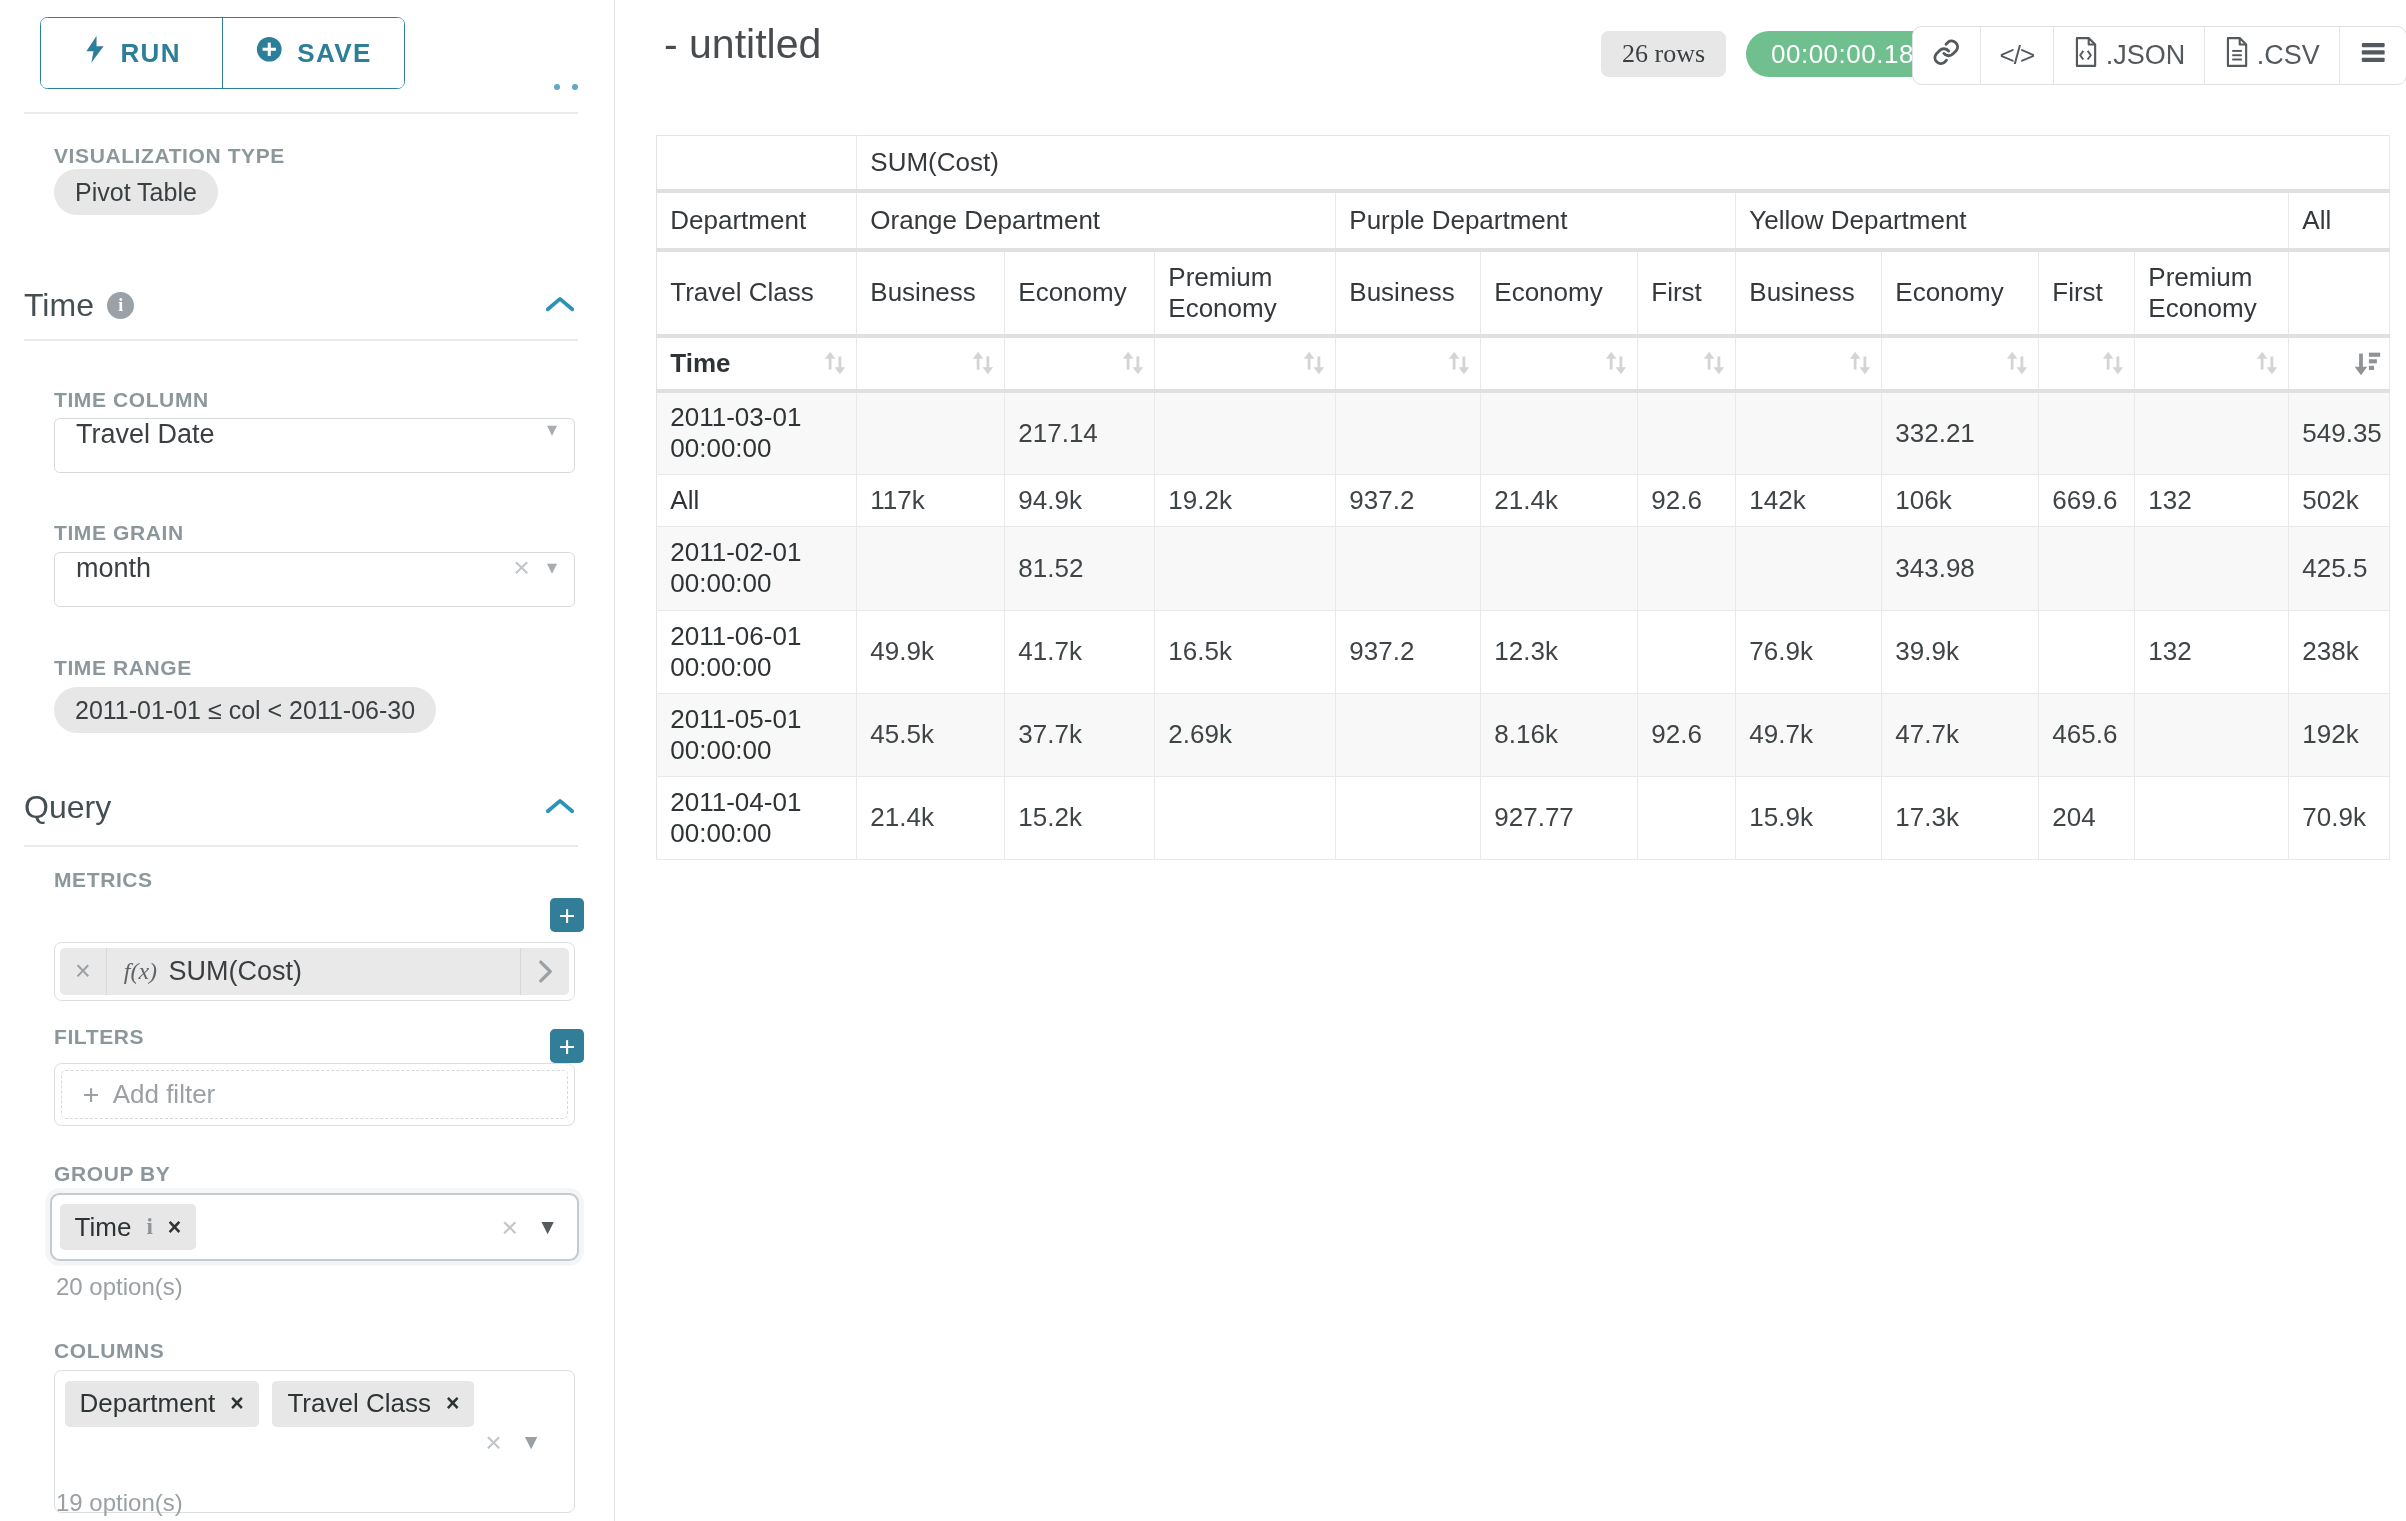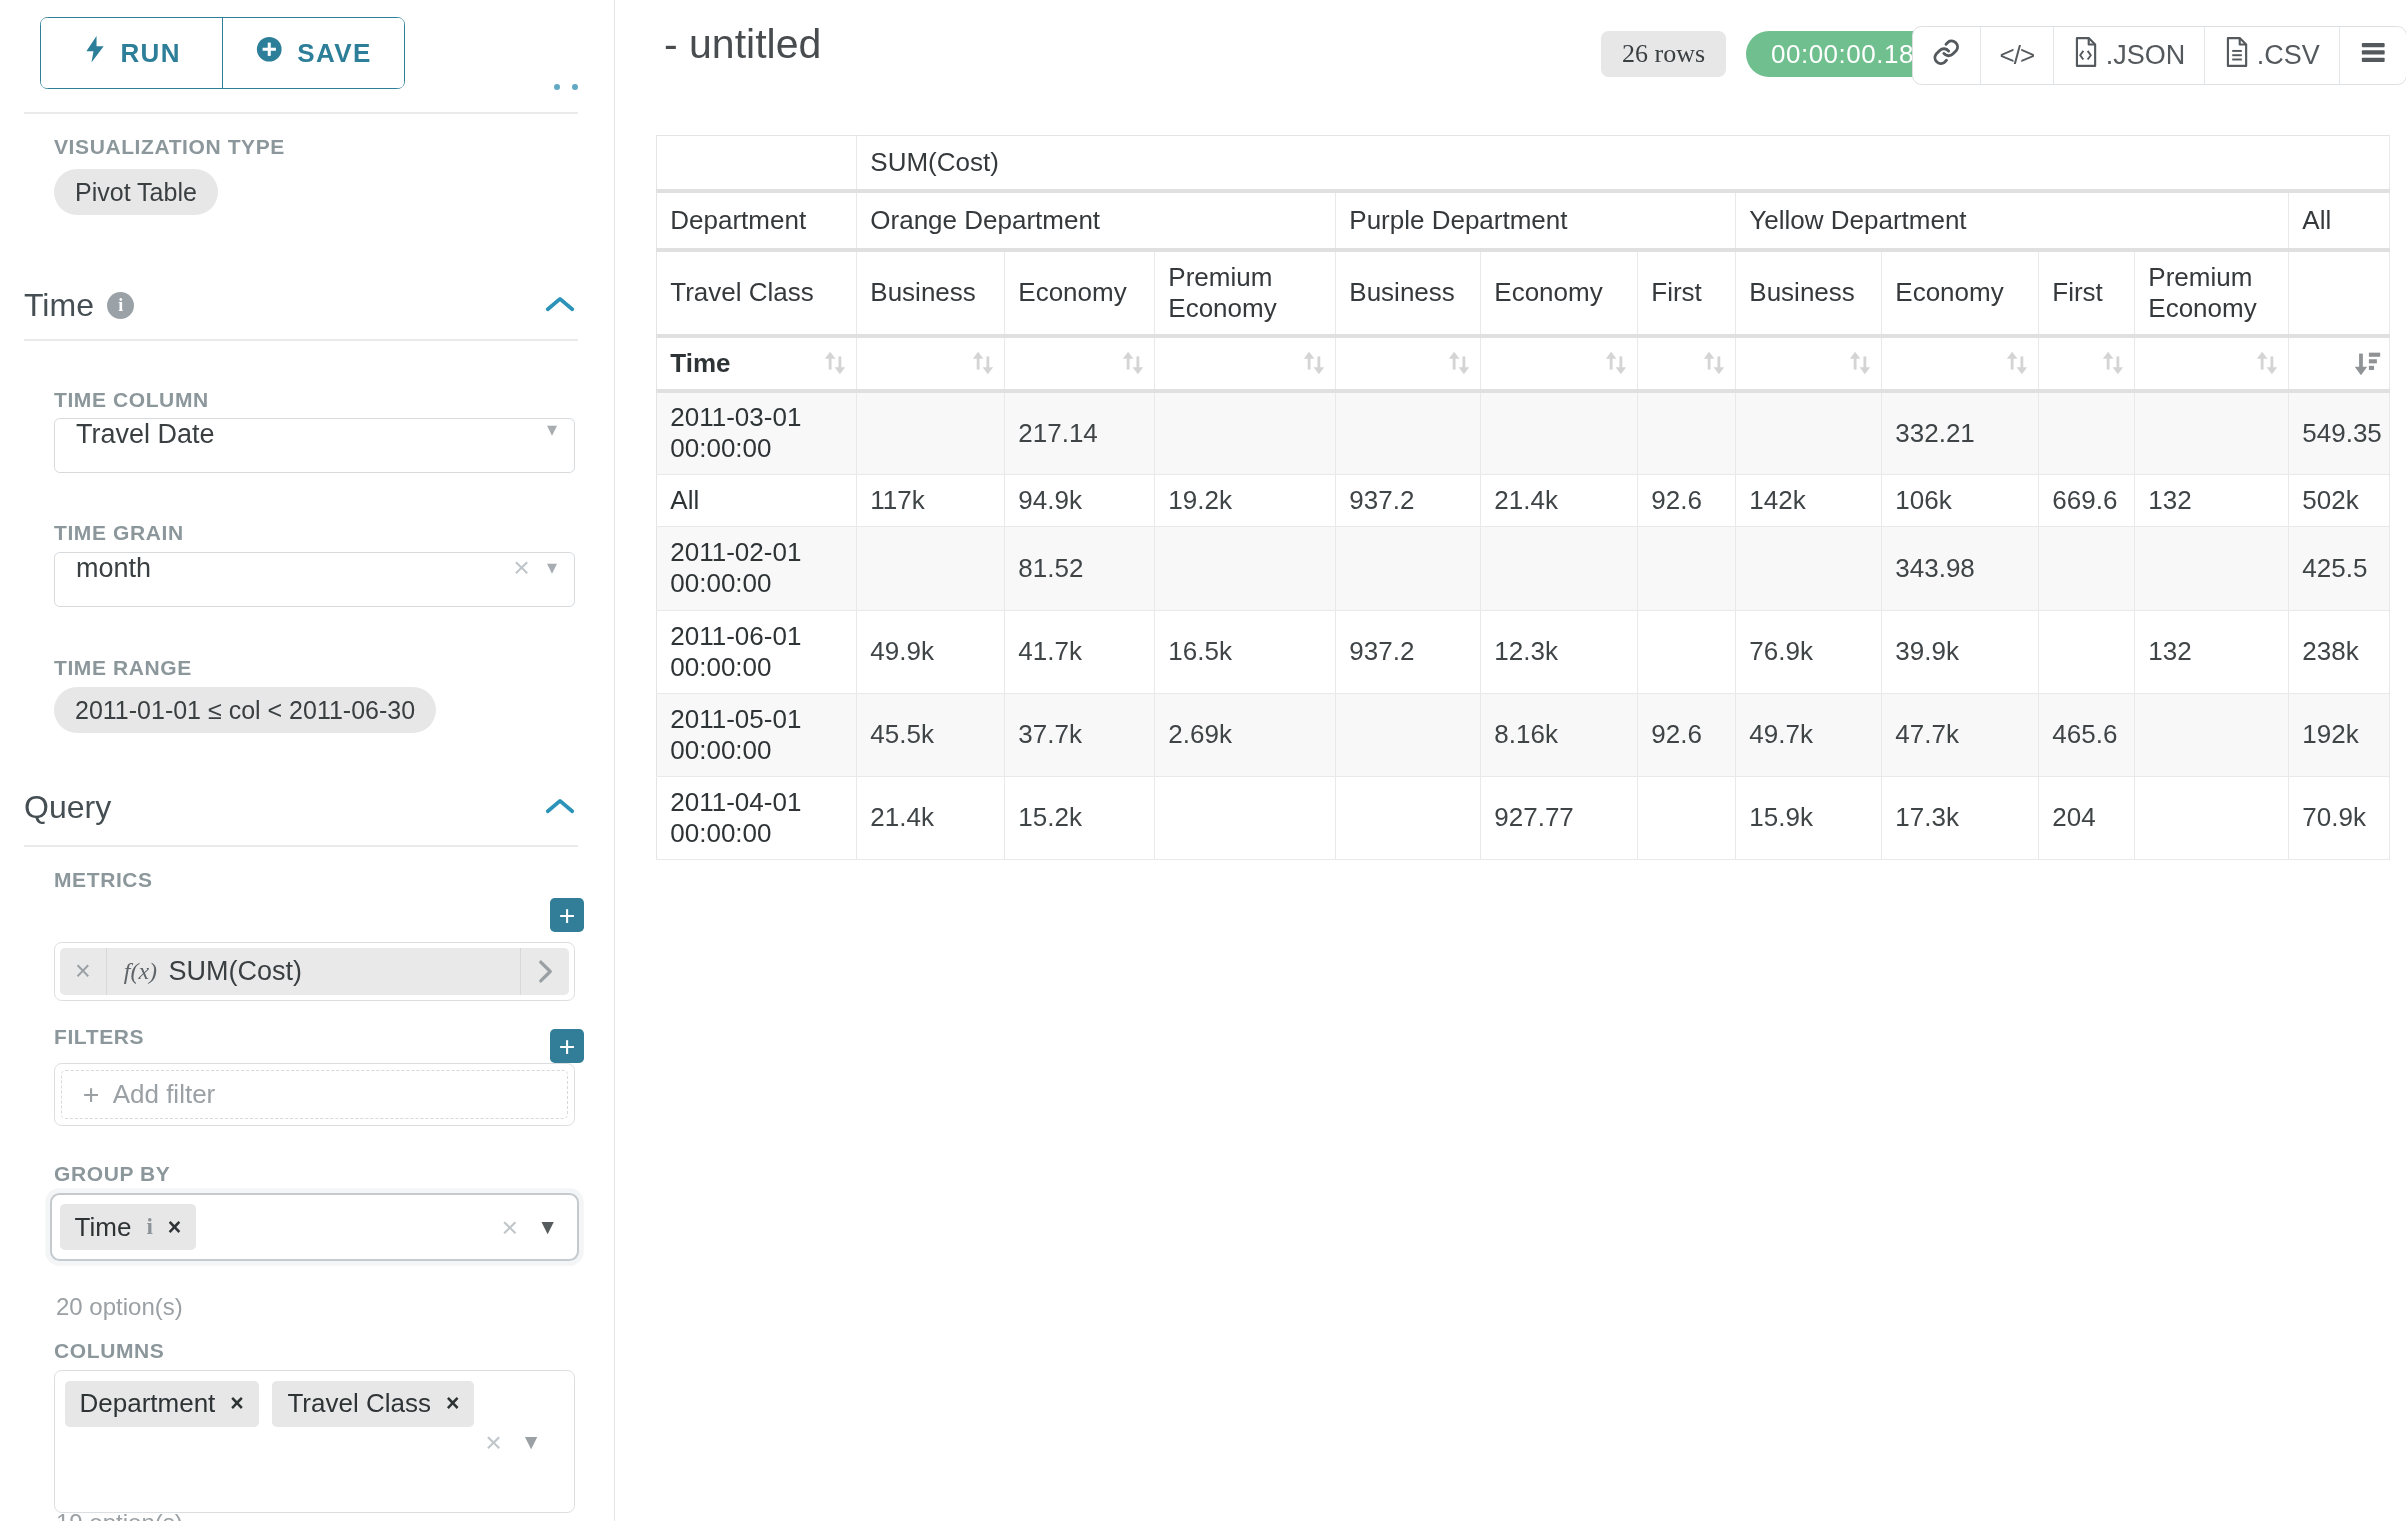--- a/index.html
+++ b/index.html
@@ -38,21 +38,21 @@
   .filter-inner{height:100%;border:1.9px dashed #d5d9db;border-radius:4.8px;display:flex;align-items:center;color:#9aa0a4;font-size:26px;box-sizing:border-box;padding-left:21px;gap:13.3px;}
   .filter-inner .plus{font-size:28.5px;color:#9aa0a4;}
   .tokens-box{position:absolute;background:#fff;box-sizing:border-box;}
   .groupby{left:50px;width:529px;height:68px;border:2.9px solid #c4cace;border-radius:9.5px;box-shadow:0 0 0 4.8px rgba(120,130,140,0.08);padding:7.6px;display:flex;align-items:center;}
   .columns{left:54px;width:521px;height:143px;border:1.9px solid #dbdee0;border-radius:7.6px;padding:9.5px;}
   .token{display:inline-flex;align-items:center;gap:15px;background:#e7e7e7;border-radius:4.8px;font-size:26px;color:#2e3335;padding:7.6px 15px;margin-right:9.5px;}
   .token .tx{font-weight:bold;font-size:23px;color:#2e3335;line-height:1;}
   .token .ti{color:#8d9499;font-weight:bold;font-size:23px;font-family:"Liberation Serif","DejaVu Serif",serif;}
   .box-right{margin-left:auto;display:flex;align-items:center;gap:19px;padding-right:11.4px;}
   .columns .box-right{position:absolute;right:21px;top:57px;}
-  .hint{position:absolute;left:56px;font-size:24px;color:#9aa0a4;margin-top:20px;}
+  .hint{position:absolute;left:56px;font-size:24px;color:#9aa0a4;}
   
   .main-title{position:absolute;left:664px;top:21px;font-size:41px;color:#484c4f;}
   .badge-rows{position:absolute;left:1601px;top:31px;height:46px;display:flex;align-items:center;background:#e7e7e7;border-radius:7.6px;font-size:26px;color:#3a3f42;padding:0 21px;font-family:Liberation Serif, serif;}
   .badge-timer{position:absolute;left:1746px;top:31px;height:46px;display:flex;align-items:center;background:#70bf8e;border-radius:25px;font-size:26px;color:#fff;padding:0 25px;letter-spacing:0.5px;}
   .btn-group{position:absolute;left:1912px;top:26px;height:57px;border:1.9px solid #dde0e2;border-radius:9.5px;background:#fff;display:flex;align-items:stretch;color:#54595d;}
   .bg-seg{display:flex;align-items:center;justify-content:center;gap:7.6px;padding:0 19px;font-size:27px;cursor:pointer;}
   .bg-seg + .bg-seg{border-left:1.9px solid #e3e6e8;}
   .code-glyph{font-size:26px;letter-spacing:-1px;color:#54595d;}
   
   .pivot-wrap{position:absolute;left:656px;top:135px;}
@@ -93,21 +93,21 @@
             <rect x="13.4" y="8" width="3.2" height="14" fill="#fff"></rect>
             <rect x="8" y="13.4" width="14" height="3.2" fill="#fff"></rect>
           </svg>
       </span>
       <span>SAVE</span>
     </button>
   </div>
 
   <div class="hr" style="top:112px"></div>
 
-  <div class="side-label" style="top:135px">VISUALIZATION TYPE</div>
+  <div class="side-label" style="top:144px">VISUALIZATION TYPE</div>
   <div style="position:absolute;left:54px;top:169px">
     <span class="gray-pill">Pivot Table</span>
   </div>
 
   <div class="heading-row" style="top:287px">
     <span class="section-heading">Time</span>
     <span class="info-circle">i</span>
     <span class="chev-up icon-svg">
       <svg width="32" height="21" viewBox="0 0 34 22">
           <polyline points="4,16 17,5 30,16" fill="none" stroke="#2b93b8" stroke-width="4" stroke-linecap="round" stroke-linejoin="round"></polyline>

